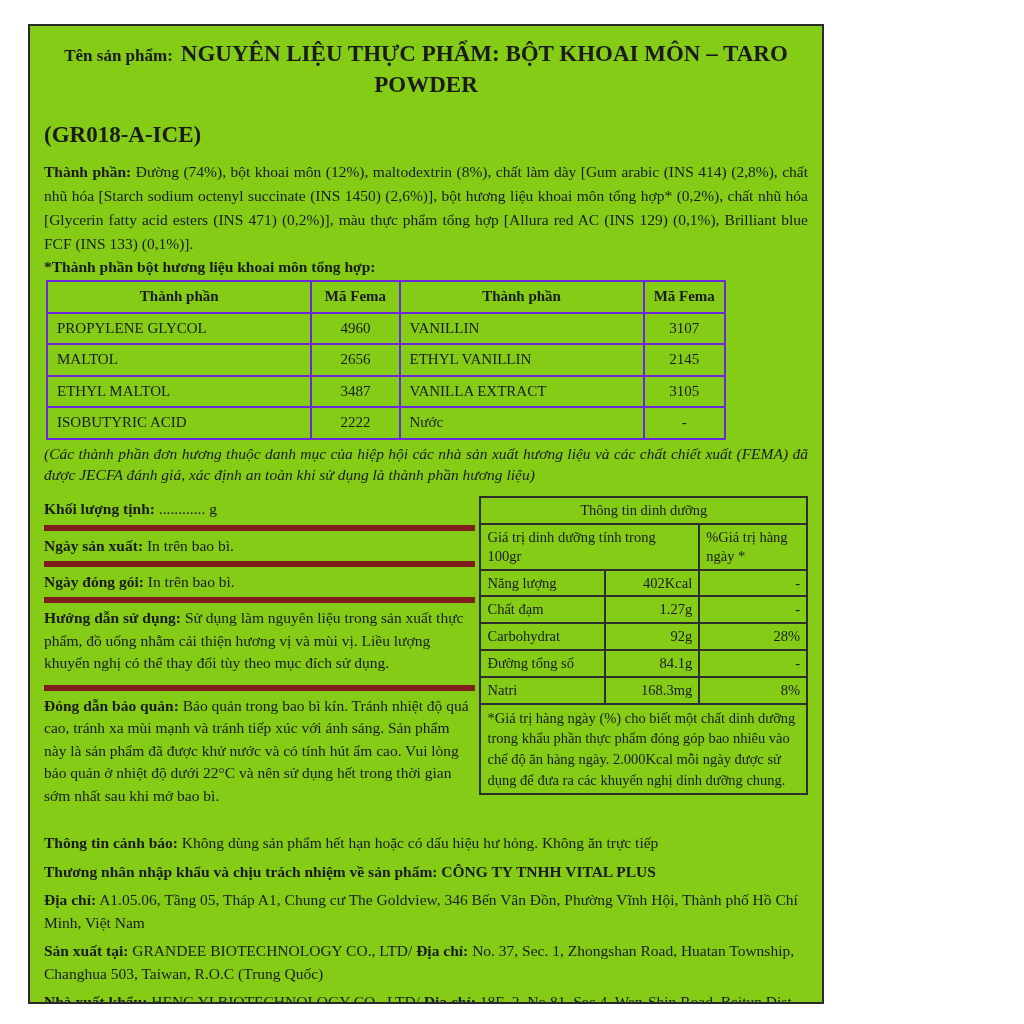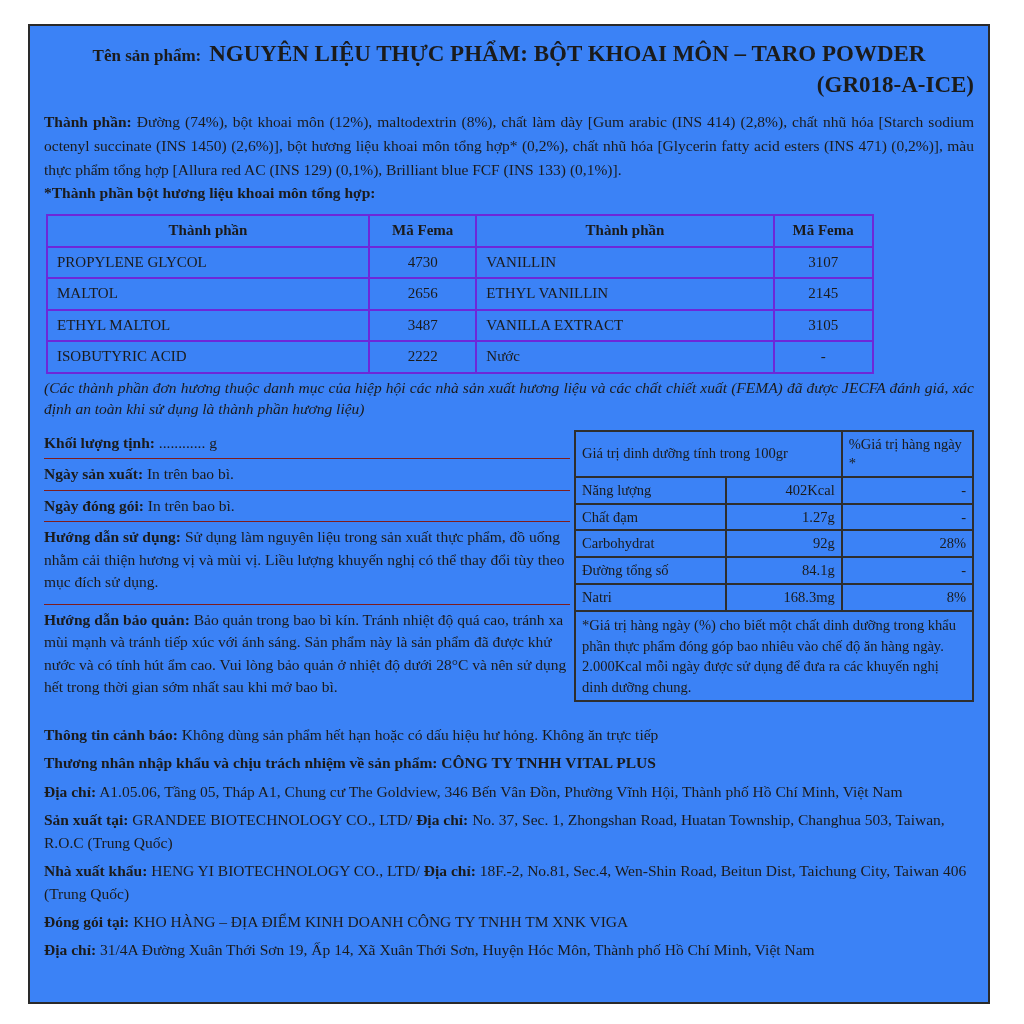--- a/index.html
+++ b/index.html
@@ -1,39 +1,39 @@
 <!DOCTYPE html>
 <html lang="vi"><head>
 <meta charset="utf-8">
 <style>
   html,body{margin:0;padding:0;background:#ffffff;}
   body{width:1024px;height:1024px;position:relative;font-family:"Liberation Serif","DejaVu Serif",serif;color:#1b1b1b;}
-  .frame{position:absolute;left:28px;top:24px;width:962px;height:980px;box-sizing:border-box;
-         border:2px solid #2a2a2a;padding:8px 14px 6px 14px;background:#3b82f6;overflow:hidden;}
+  .frame{position:absolute;left:28px;top:24px;width:796px;height:980px;box-sizing:border-box;
+         border:2px solid #2a2a2a;padding:8px 14px 6px 14px;background:#84cc16;overflow:hidden;}
   
   .title-block{text-align:center;margin:4px 0 10px 0;line-height:1.35;}
   .tlabel{font-weight:bold;font-size:17px;margin-right:8px;}
   .tmain{font-weight:bold;font-size:23px;}
-  .tline2{font-weight:bold;font-size:23px;text-align:right;}
+  .tline2{font-weight:bold;font-size:23px;text-align:left;margin-top:19px;}
   
   .ing{font-size:15.5px;line-height:1.55;text-align:justify;margin:10px 0 2px 0;}
   .ing b{font-size:15.5px;}
-  .star-note{font-size:15.5px;margin:2px 0 12px 0;font-weight:bold;}
+  .star-note{font-size:15.5px;margin:2px 0 4px 0;font-weight:bold;}
   
   table.fema{border-collapse:collapse;width:89%;margin:2px 0 2px 2px;font-size:15px;}
   table.fema th,table.fema td{border:2px solid #6d28d9;padding:5px 9px;line-height:1.3;}
   table.fema th{font-weight:bold;text-align:center;}
   table.fema td.code{text-align:center;}
   
   .italic-note{font-style:italic;font-size:15.5px;line-height:1.4;margin:3px 0 8px 0;text-align:justify;}
   
   .two-col{display:flex;align-items:flex-start;gap:4px;margin-bottom:4px;}
   .info-col{flex:1 1 55%;font-size:15.5px;line-height:1.45;}
   .info-row{padding:4px 0;}
-  .info-row + .info-row{border-top:1px solid #7f1d1d;}
+  .info-row + .info-row{border-top:6px solid #7f1d1d;}
   .info-row .lbl{font-weight:bold;}
   .info-row.spaced{margin-top:6px;}
   table.nutri{flex:0 0 43%;border-collapse:collapse;font-size:14.5px;margin-top:2px;}
   table.nutri td{border:2px solid #2e2e2e;padding:3px 6px;line-height:1.3;}
   table.nutri td.ntitle{text-align:center;}
   table.nutri td.c{text-align:right;}
   table.nutri td.fnote{line-height:1.42;font-size:14.5px;}
   
   .footer{font-size:15.5px;line-height:1.45;margin-top:21px;}
   .fline{margin:6px 0;}
@@ -64,21 +64,21 @@
       </colgroup>
     <tbody>
         <tr>
       <th>Thành phần</th>
       <th>Mã Fema</th>
       <th>Thành phần</th>
       <th>Mã Fema</th>
     </tr>
     <tr>
       <td>PROPYLENE GLYCOL</td>
-      <td class="code">4730</td>
+      <td class="code">4960</td>
       <td>VANILLIN</td>
       <td class="code">3107</td>
     </tr>
     <tr>
       <td>MALTOL</td>
       <td class="code">2656</td>
       <td>ETHYL VANILLIN</td>
       <td class="code">2145</td>
     </tr>
     <tr>
@@ -110,32 +110,35 @@
       </div>
       <div class="info-row">
         <span class="lbl">Ngày đóng gói:</span>
         <span>In trên bao bì.</span>
       </div>
       <div class="info-row">
         <span class="lbl">Hướng dẫn sử dụng:</span>
         <span>Sử dụng làm nguyên liệu trong sản xuất thực phẩm, đồ uống nhằm cải thiện hương vị và mùi vị. Liều lượng khuyến nghị có thể thay đổi tùy theo mục đích sử dụng.</span>
       </div>
       <div class="info-row spaced">
-        <span class="lbl">Hướng dẫn bảo quản:</span>
-        <span>Bảo quản trong bao bì kín. Tránh nhiệt độ quá cao, tránh xa mùi mạnh và tránh tiếp xúc với ánh sáng. Sản phẩm này là sản phẩm đã được khử nước và có tính hút ẩm cao. Vui lòng bảo quản ở nhiệt độ dưới 28°C và nên sử dụng hết trong thời gian sớm nhất sau khi mở bao bì.</span>
+        <span class="lbl">Đóng dẫn bảo quản:</span>
+        <span>Bảo quản trong bao bì kín. Tránh nhiệt độ quá cao, tránh xa mùi mạnh và tránh tiếp xúc với ánh sáng. Sản phẩm này là sản phẩm đã được khử nước và có tính hút ẩm cao. Vui lòng bảo quản ở nhiệt độ dưới 22°C và nên sử dụng hết trong thời gian sớm nhất sau khi mở bao bì.</span>
       </div>
     </div>
 
     <table class="nutri">
       <colgroup>
           <col style="width:38%">
           <col style="width:29%">
           <col style="width:33%">
         </colgroup>
       <tbody>
+          <tr>
+        <td colspan="3" class="ntitle">Thông tin dinh dưỡng</td>
+      </tr>
       <tr>
         <td colspan="2">Giá trị dinh dưỡng tính trong 100gr</td>
         <td>%Giá trị hàng ngày *</td>
       </tr>
       <tr>
         <td>Năng lượng</td>
         <td class="c">402Kcal</td>
         <td class="c">-</td>
       </tr>
       <tr>

